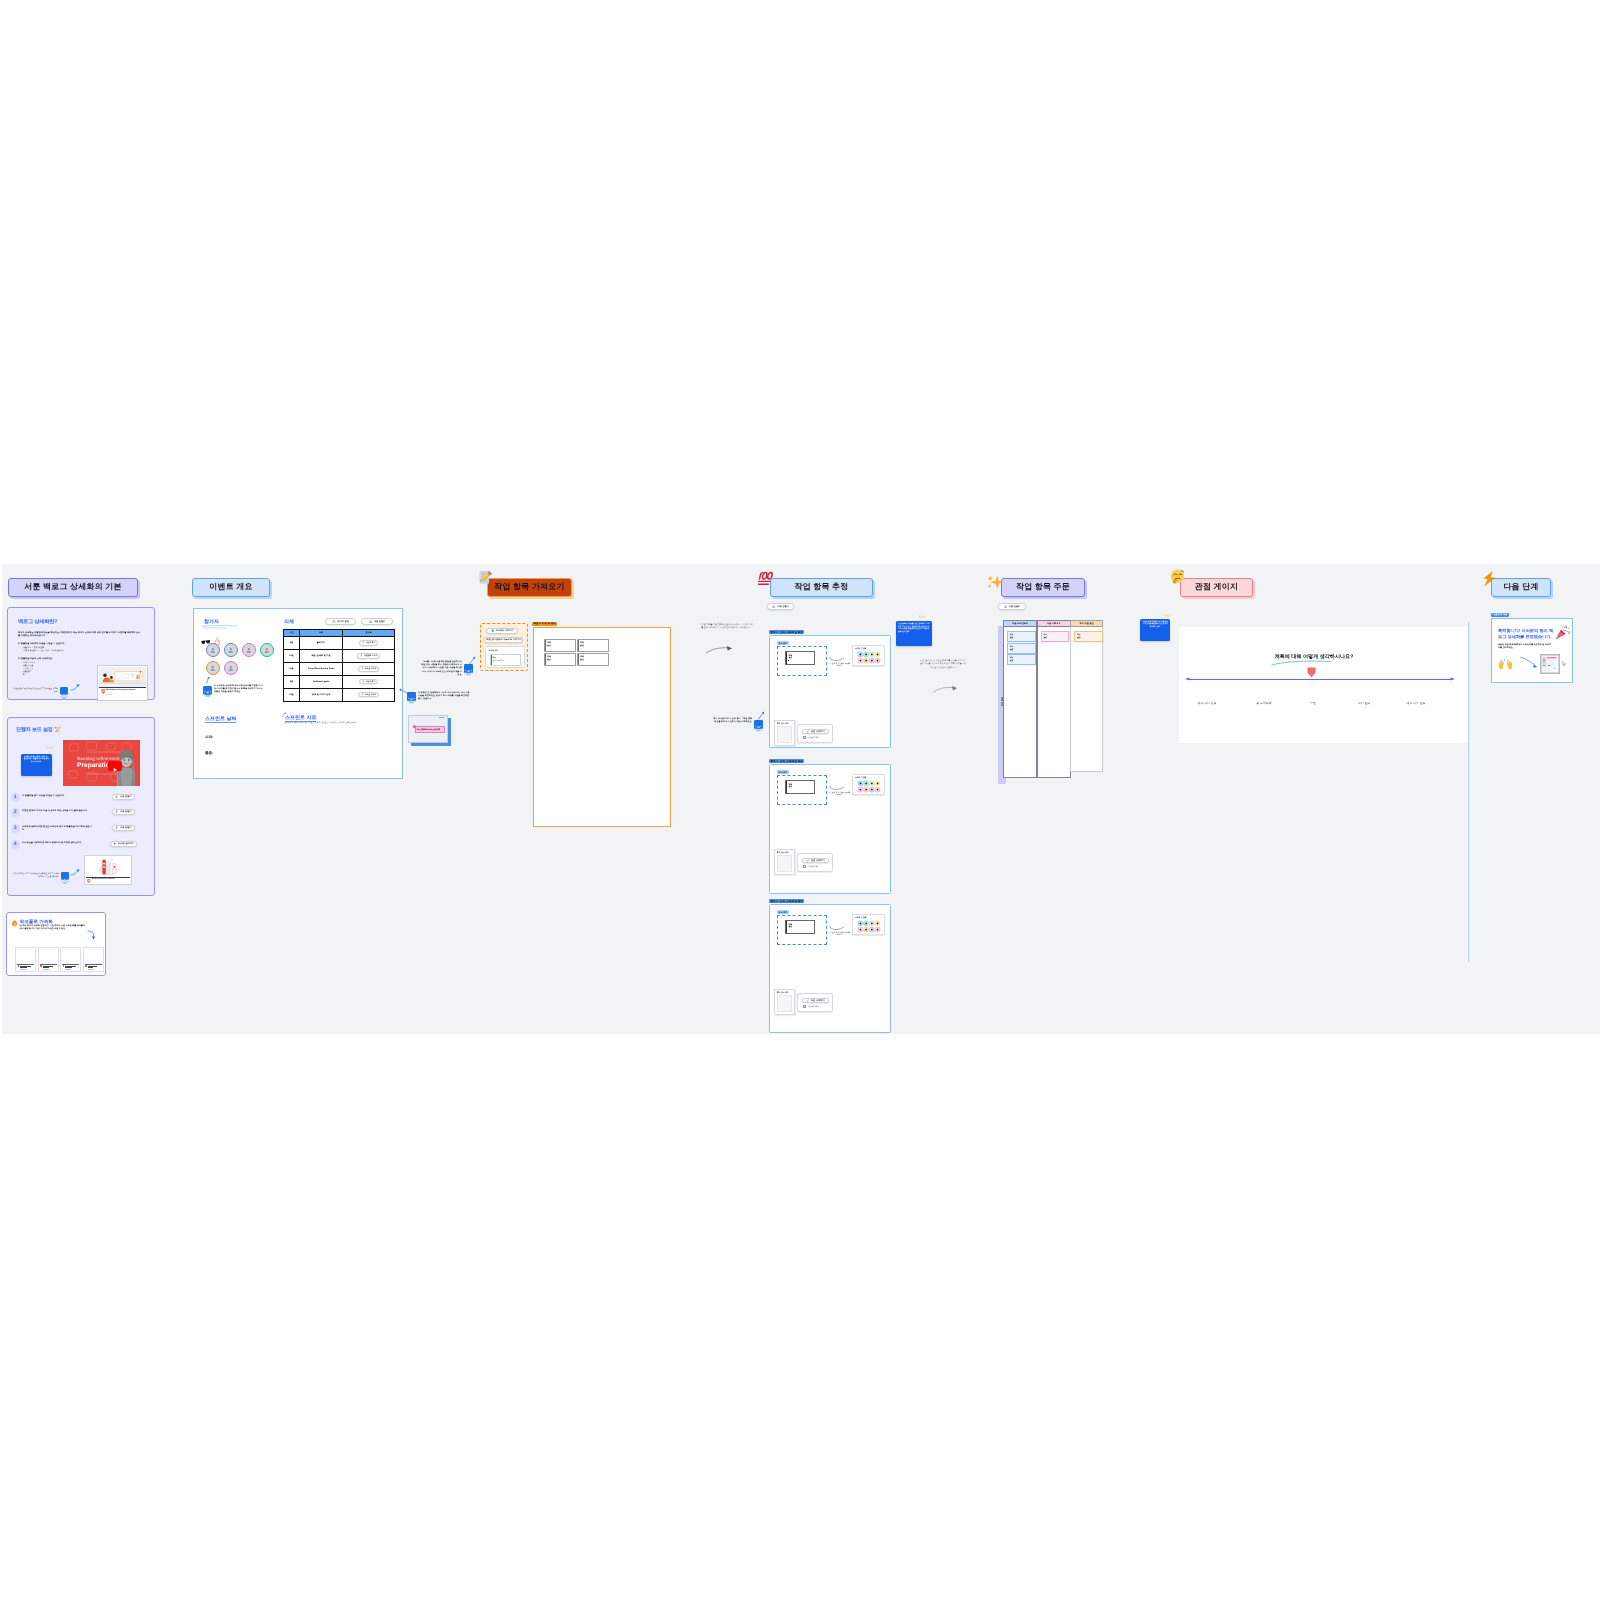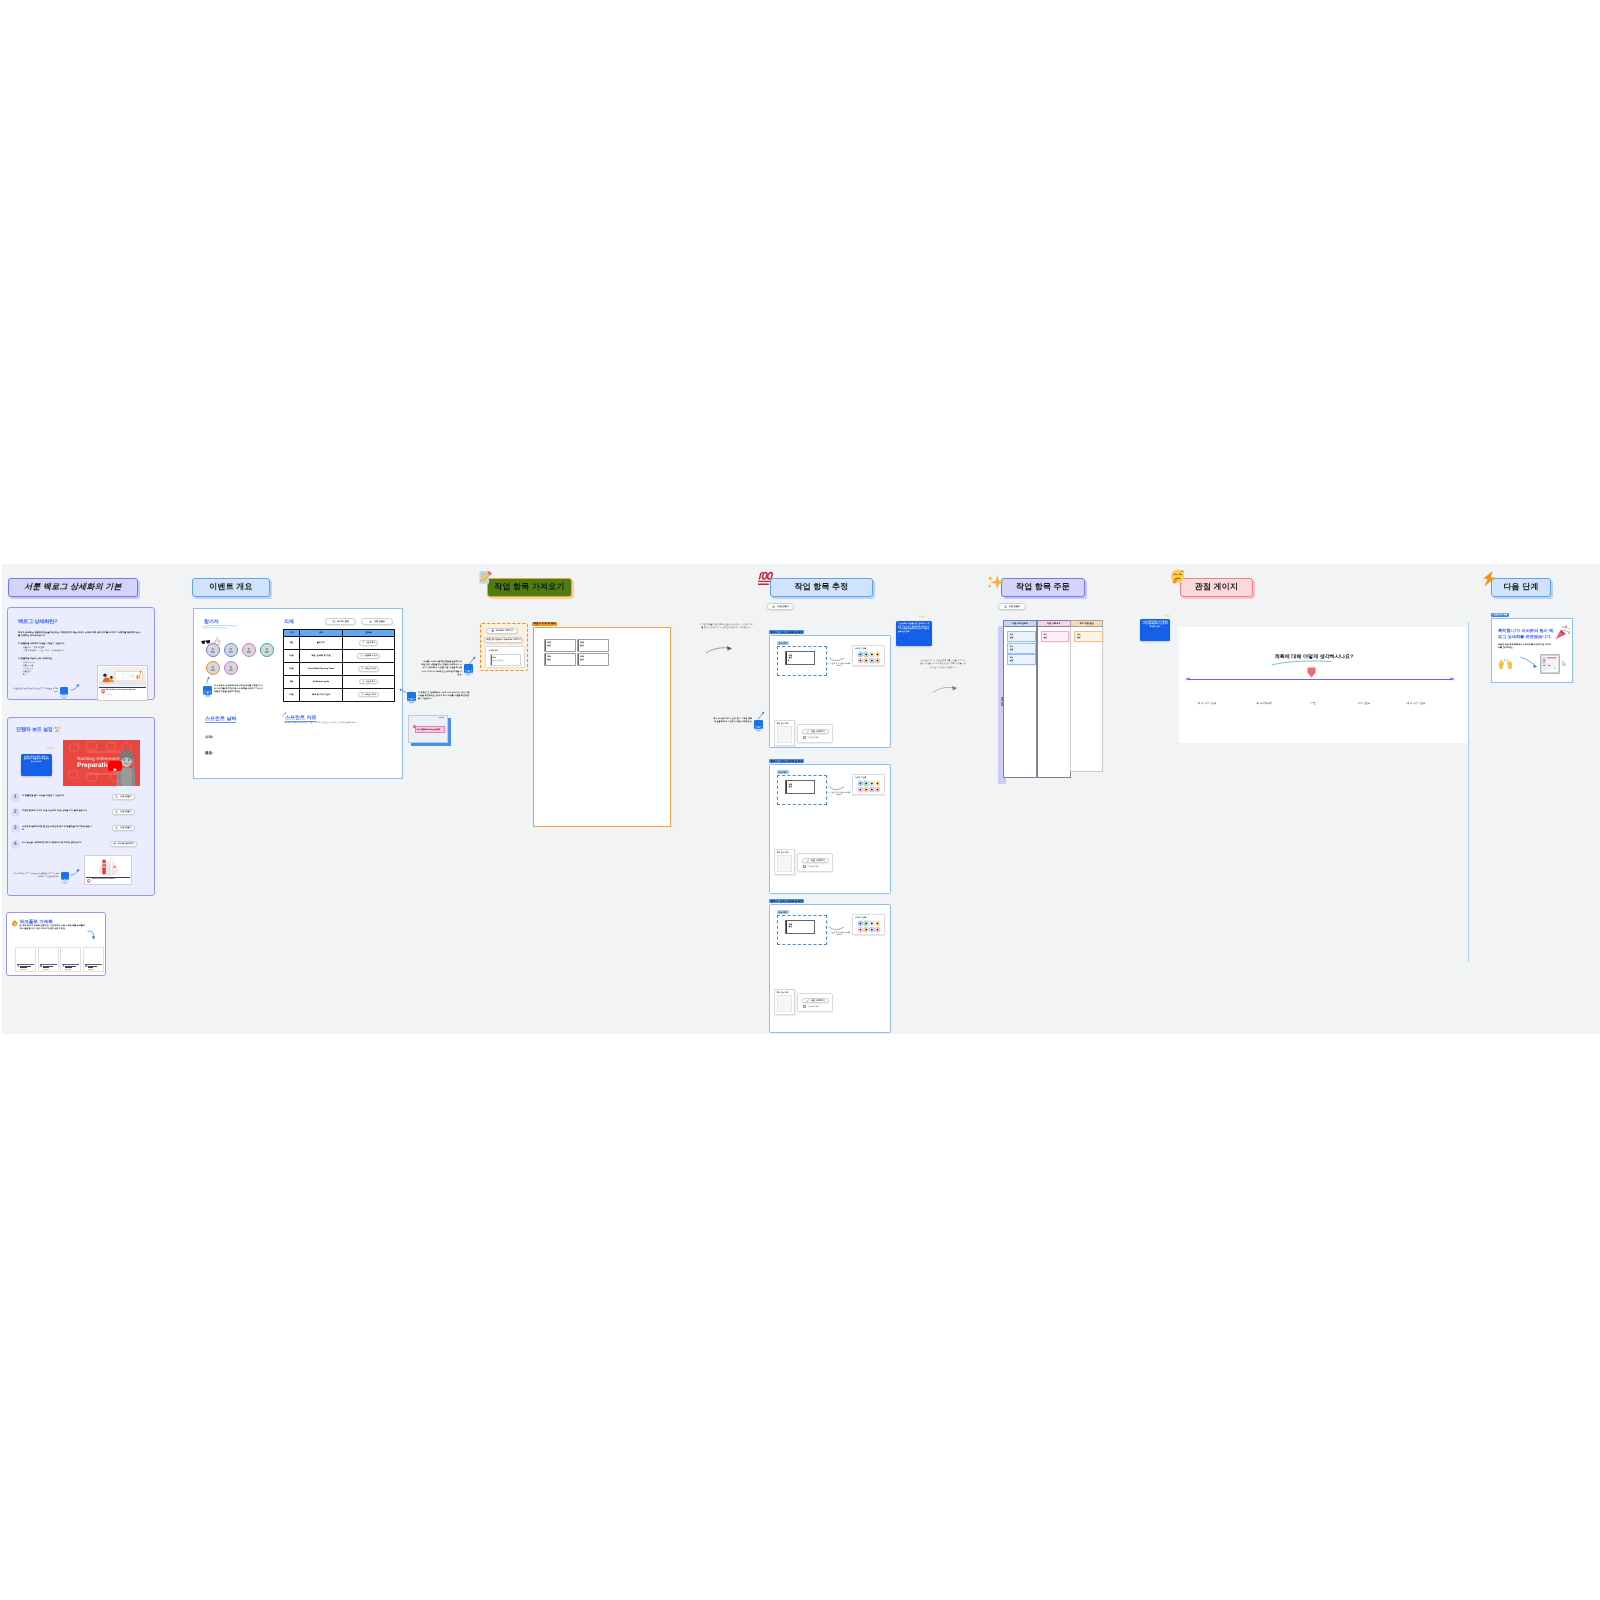--- a/index.html
+++ b/index.html
@@ -39,35 +39,35 @@
   .hostPill svg{width:2.8px;height:2.8px;}
   .hostPill b{font-size:1.9px;font-weight:700;color:#242424;white-space:nowrap;}
 </style>
 </head>
 <body>
 
 <div id="board">
 
   <div class="chipWrap" style="left:6px;top:14px;width:130px;height:19px;">
     <div class="sh" style="background:#c5c6f5;"></div>
-    <div class="bd" style="background:#d3d4fb;border-color:#7b74f1;font-style:italic;">
+    <div class="bd" style="background:#d3d4fb;border-color:#7b74f1;">
       <span>서툰 백로그 상세화의 기본</span>
     </div>
   </div>
 
   <div class="chipWrap" style="left:190px;top:14px;width:78px;height:19px;">
     <div class="sh" style="background:#b6d4fa;"></div>
     <div class="bd" style="background:#cfe3fd;border-color:#5fa2ee;">
       <span>이벤트 개요</span>
     </div>
   </div>
 
   <div class="chipWrap" style="left:485px;top:14px;width:85px;height:19px;">
     <div class="sh" style="background:#fbd19b;"></div>
-    <div class="bd" style="background:#4d7c0f;border-color:#f0a042;">
+    <div class="bd" style="background:#c2410c;border-color:#f0a042;">
       <span>작업 항목 가져오기</span>
     </div>
   </div>
   <svg class="abs" style="left:476px;top:6px;width:15px;height:16px;" viewBox="0 0 34 36">
     <rect x="3" y="2" width="22" height="29" rx="3" fill="#ccd6dd"></rect>
     <g fill="#aebcc6">
       <rect x="7" y="8" width="14" height="2.4" rx="1"></rect>
       <rect x="7" y="13" width="14" height="2.4" rx="1"></rect>
       <rect x="7" y="18" width="14" height="2.4" rx="1"></rect>
       <rect x="7" y="23" width="10" height="2.4" rx="1"></rect>

